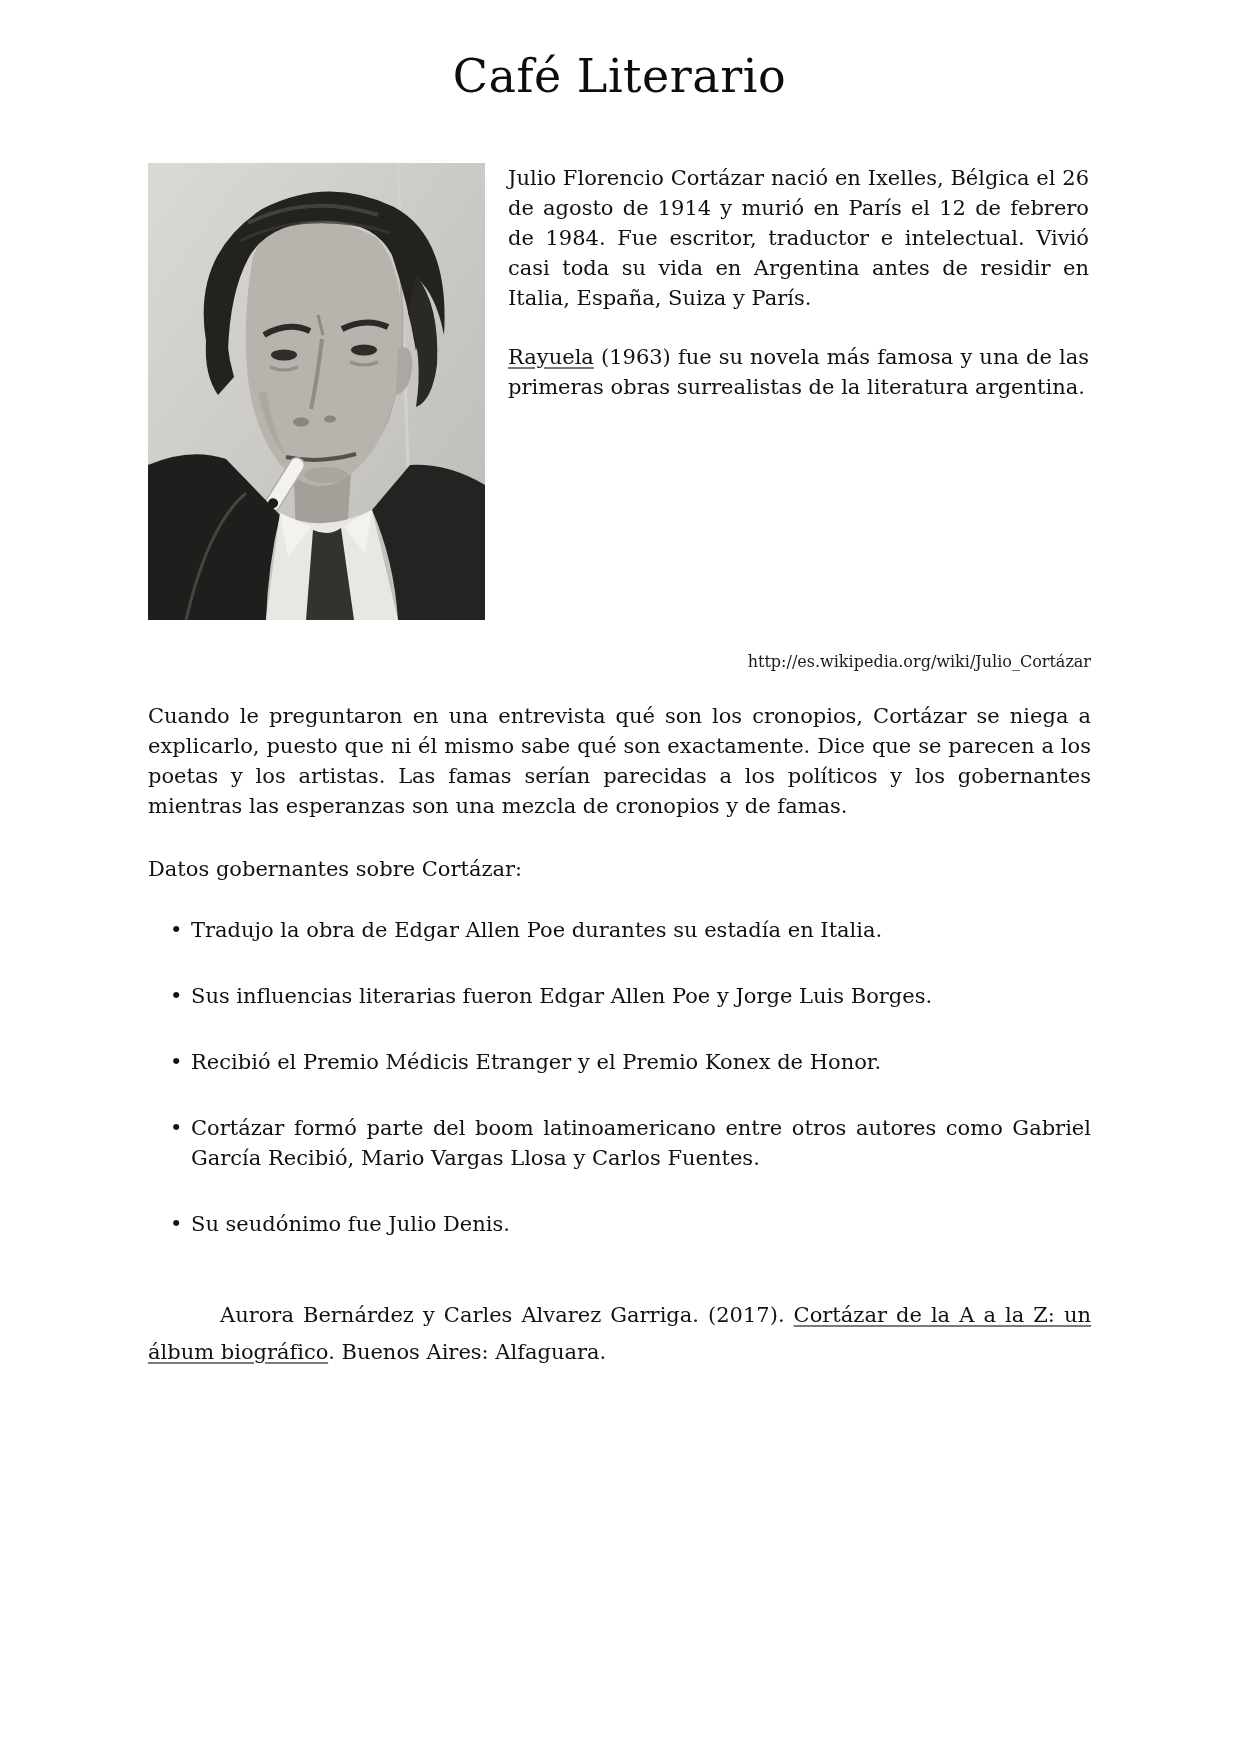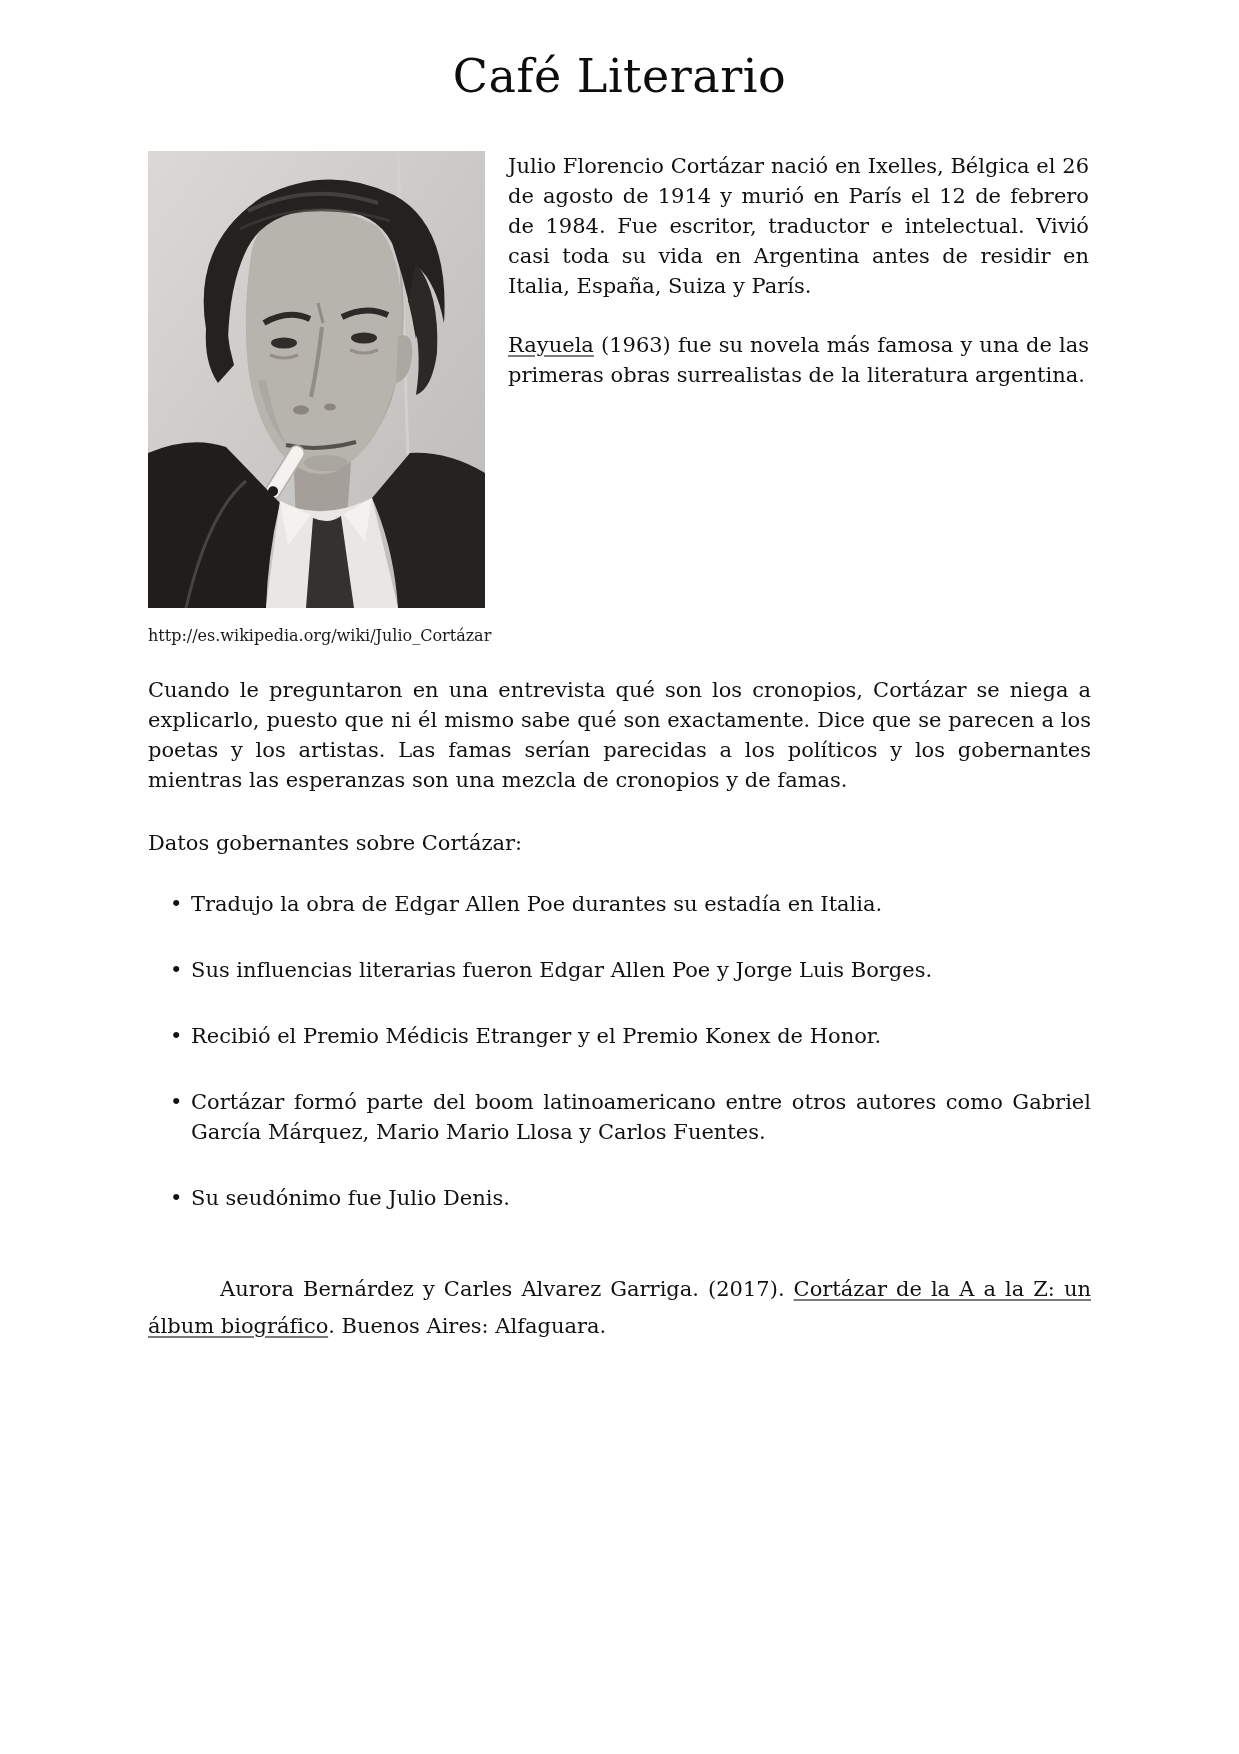--- a/index.html
+++ b/index.html
@@ -25,21 +25,21 @@
     font-weight: 400;
     letter-spacing: 0.5px;
     color: #0d0d0d;
   }
   .byline {
     margin-top: 64px;
     font-size: 26px;
   }
   .byline .name { font-weight: 700; }
   .media-row {
-    margin-top: 48px;
+    margin-top: 60px;
     display: flex;
     align-items: flex-start;
   }
   .portrait {
     width: 337px;
     height: 457px;
     flex: 0 0 337px;
     display: block;
   }
   .bio-col {
@@ -52,21 +52,22 @@
   .bio-col p { margin: 0 0 29px 0; }
   .bio-col p:last-child { margin-bottom: 0; }
   .doc-link {
     color: #111111;
     text-decoration: underline;
     text-underline-offset: 3px;
     text-decoration-color: #7a7a7a;
     cursor: pointer;
   }
   .source-line {
-    margin-top: 18px;
+    margin-top: 32px;
+    text-align: right;
     font-size: 16px;
     color: #1a1a1a;
   }
   .body-par {
     margin-top: 30px;
     font-size: 21px;
     line-height: 30px;
     text-align: justify;
   }
   .facts-heading {
@@ -174,19 +175,19 @@
   <div class="source-line">http://es.wikipedia.org/wiki/Julio_Cortázar</div>
 
   <p class="body-par">Cuando le preguntaron en una entrevista qué son los cronopios, Cortázar se niega a explicarlo, puesto que ni él mismo sabe qué son exactamente. Dice que se parecen a los poetas y los artistas. Las famas serían parecidas a los políticos y los gobernantes mientras las esperanzas son una mezcla de cronopios y de famas.</p>
 
   <div class="facts-heading">Datos gobernantes sobre Cortázar:</div>
 
   <ul class="facts">
     <li>Tradujo la obra de Edgar Allen Poe durantes su estadía en Italia.</li>
     <li>Sus influencias literarias fueron Edgar Allen Poe y Jorge Luis Borges.</li>
     <li>Recibió el Premio Médicis Etranger y el Premio Konex de Honor.</li>
-    <li>Cortázar formó parte del boom latinoamericano entre otros autores como Gabriel García Márquez, Mario Mario Llosa y Carlos Fuentes.</li>
+    <li>Cortázar formó parte del boom latinoamericano entre otros autores como Gabriel García Recibió, Mario Vargas Llosa y Carlos Fuentes.</li>
     <li>Su seudónimo fue Julio Denis.</li>
   </ul>
 
   <p class="reference"><span>Aurora Bernárdez y Carles Alvarez Garriga. (2017). </span><span class="doc-link">Cortázar de la A a la Z: un álbum biográfico</span><span>. Buenos Aires: Alfaguara.</span></p>
 
 </div>
 
 </body></html>

